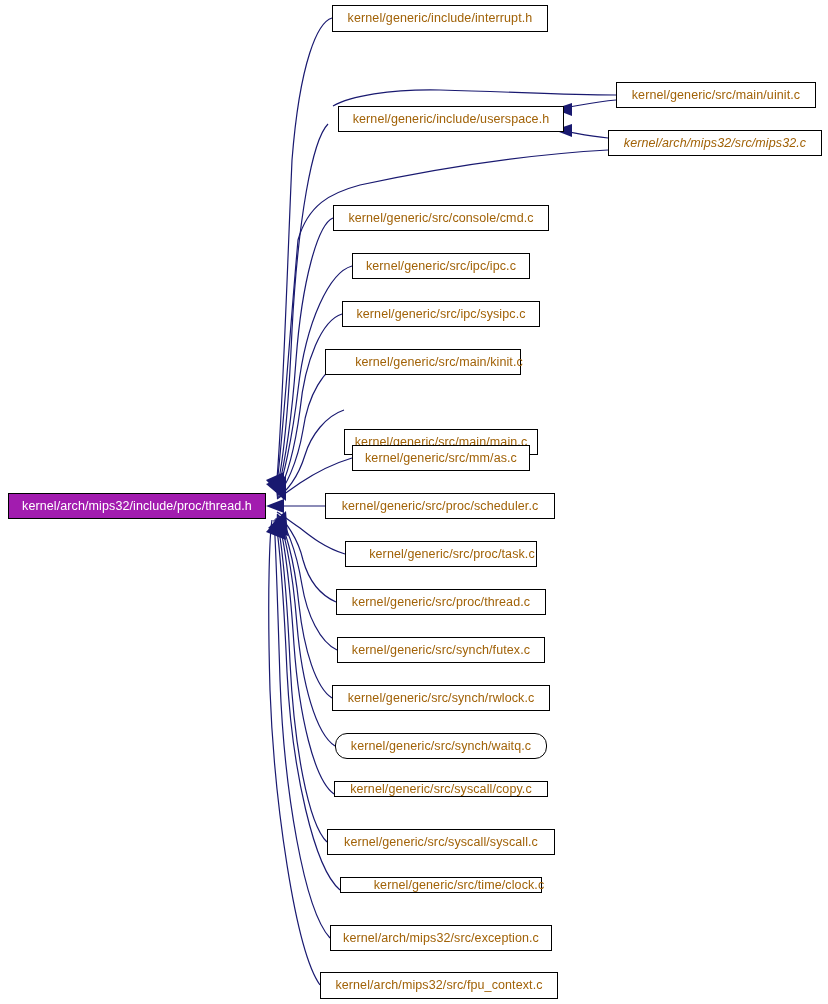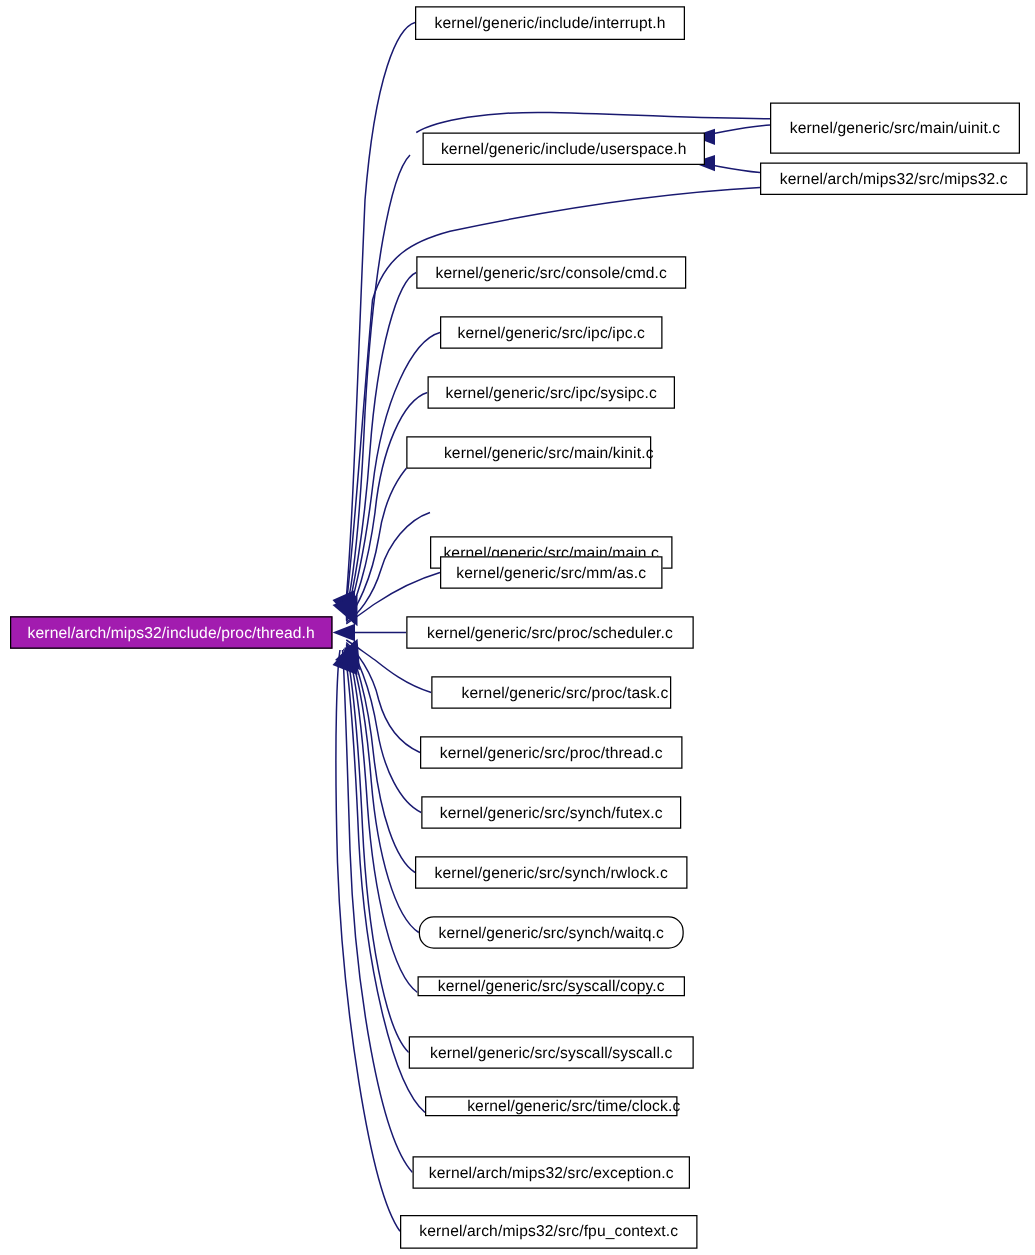--- a/index.html
+++ b/index.html
@@ -8,21 +8,21 @@
     width:828px;height:1004px;position:relative;overflow:hidden;
     font-family:"Liberation Sans","DejaVu Sans",sans-serif;
   }
   #graph{position:absolute;left:0;top:0;width:828px;height:1004px;}
   .edge-layer{position:absolute;left:0;top:0;width:828px;height:1004px;}
   .node{
     position:absolute;
     box-sizing:border-box;
     border:1px solid #000000;
     background:#ffffff;
-    color:#000000;
+    color:#a16207;
     font-size:12.5px;
     line-height:1;
     display:flex;
     align-items:center;
     justify-content:center;
     white-space:nowrap;
     letter-spacing:0.1px;
   }
   .node.root{
     background:#a21caf;
@@ -96,23 +96,23 @@
       <polygon points="268,528 286,511 288,536"></polygon>
 
       <polygon points="554,109 572,103 572,116"></polygon>
       <polygon points="554,130 572,124 572,137"></polygon>
     </g>
   </svg>
 
   <div class="node root" style="left:8px;top:493px;width:258px;height:26px;">kernel/arch/mips32/include/proc/thread.h</div>
 
   <div class="node" style="left:332px;top:5px;width:216px;height:27px;">kernel/generic/include/interrupt.h</div>
-  <div class="node" style="left:616px;top:82px;width:200px;height:41px;">kernel/generic/src/main/uinit.c</div>
+  <div class="node" style="left:616px;top:82px;width:200px;height:26px;">kernel/generic/src/main/uinit.c</div>
   <div class="node" style="left:328px;top:106px;width:226px;height:26px;margin-left:10px;">kernel/generic/include/userspace.h</div>
-  <div class="node" style="left:608px;top:130px;width:214px;height:26px;">kernel/arch/mips32/src/mips32.c</div>
+  <div class="node" style="left:608px;top:130px;width:214px;height:26px;font-style:italic;">kernel/arch/mips32/src/mips32.c</div>
   <div class="node" style="left:333px;top:205px;width:216px;height:26px;">kernel/generic/src/console/cmd.c</div>
   <div class="node" style="left:352px;top:253px;width:178px;height:26px;">kernel/generic/src/ipc/ipc.c</div>
   <div class="node" style="left:342px;top:301px;width:198px;height:26px;">kernel/generic/src/ipc/sysipc.c</div>
   <div class="node" style="left:325px;top:349px;width:196px;height:26px;padding-left:32px;">kernel/generic/src/main/kinit.c</div>
   <div class="node" style="left:344px;top:397px;width:194px;height:26px;margin-top:32px;">kernel/generic/src/main/main.c</div>
   <div class="node" style="left:352px;top:445px;width:178px;height:26px;">kernel/generic/src/mm/as.c</div>
   <div class="node" style="left:325px;top:493px;width:230px;height:26px;">kernel/generic/src/proc/scheduler.c</div>
   <div class="node" style="left:345px;top:541px;width:192px;height:26px;padding-left:22px;">kernel/generic/src/proc/task.c</div>
   <div class="node" style="left:336px;top:589px;width:210px;height:26px;">kernel/generic/src/proc/thread.c</div>
   <div class="node" style="left:337px;top:637px;width:208px;height:26px;">kernel/generic/src/synch/futex.c</div>

